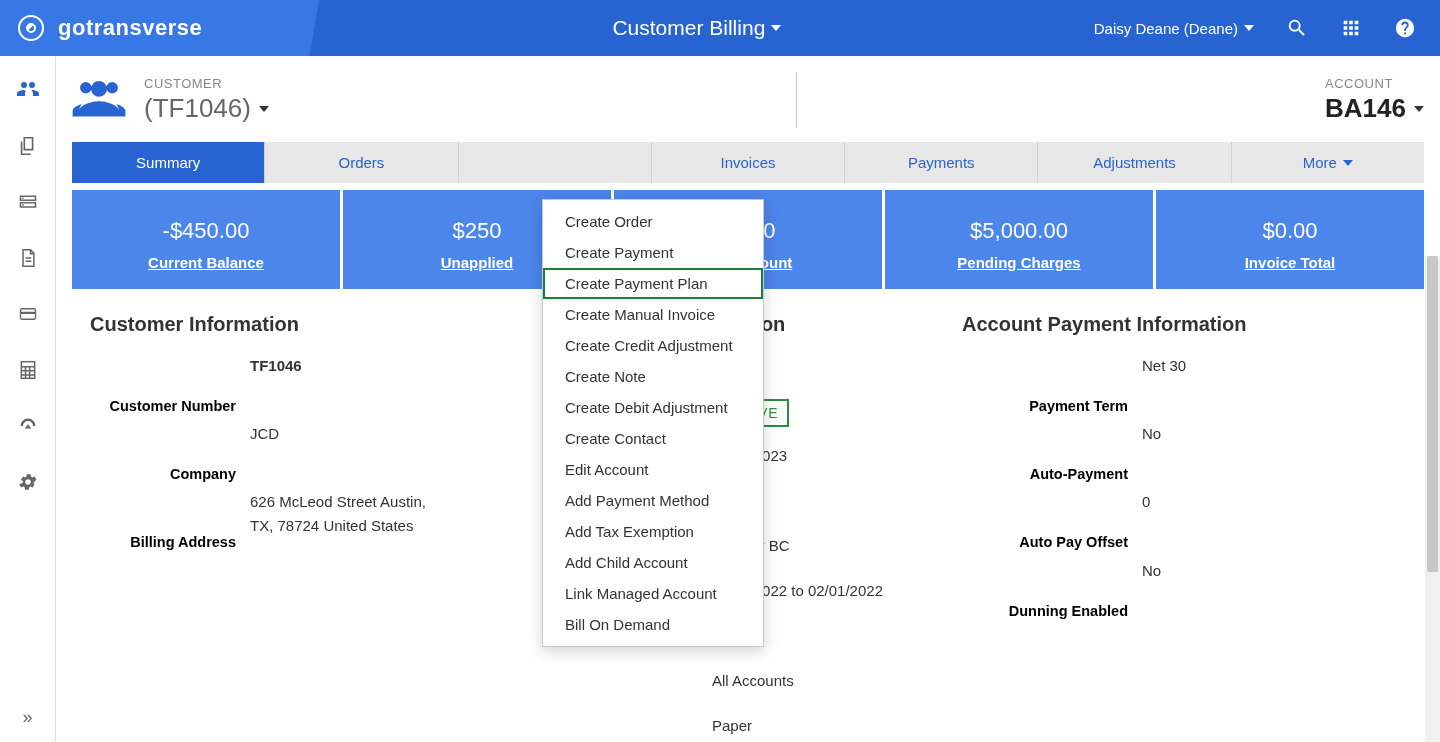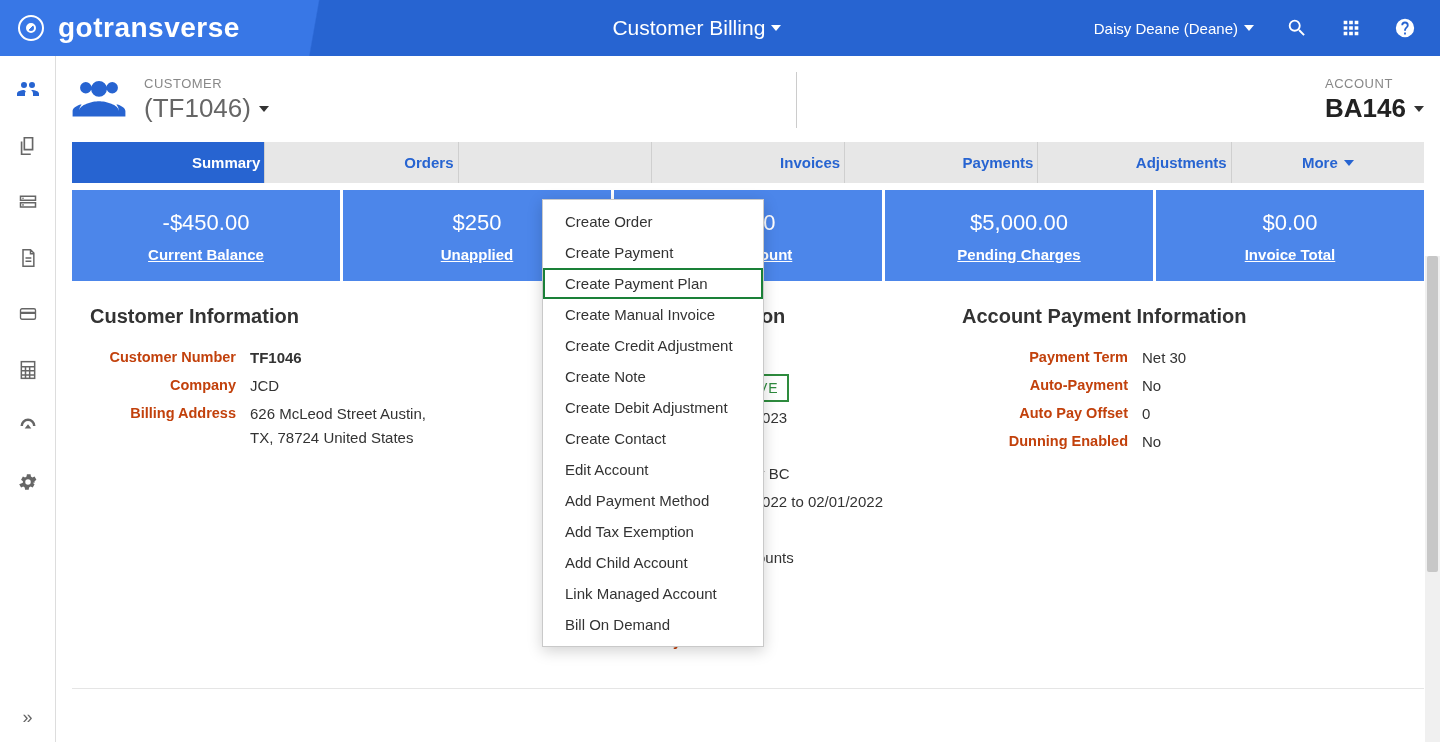--- a/index.html
+++ b/index.html
@@ -27,21 +27,21 @@
       border:2px solid #fff;
       border-radius:50%;
       display:flex; align-items:center; justify-content:center;
       margin-right:14px;
     }
     .topbar .logo-circle .inner{
       width:10px;height:10px;border-radius:50%;
       background:linear-gradient(135deg,#fff 50%, rgba(255,255,255,0) 50%);
       border:2px solid #fff;
     }
-    .topbar .logo-text{ font-size:28px; font-weight:bold; letter-spacing:0.5px;text-align:center;}
+    .topbar .logo-text{ font-size:22px; font-weight:bold; letter-spacing:0.5px;text-align:center;}
     .topbar .poly{
       position:absolute; top:0; left:0; bottom:0;
       width:480px;
       background: linear-gradient(100deg, #3877e6 0%, #3877e6 65%, transparent 65.3%);
       z-index:1;
     }
     .topbar .center {
       flex:1;
       display:flex;
       justify-content:center;
@@ -110,25 +110,25 @@
     .name-row .code{ color:#666; }
     .divider-v{ width:1px; background:#ccc; height:56px; margin:0 18px;}
     .account-block .name-row{ font-weight:bold; }
 
     .tabs{
       display:flex;
       margin-top:6px;
     }
     .tab{
       flex:1;
-      text-align:right;
+      text-align:center;
       padding:12px 4px;
       background:#e7e7e7;
       color:#2764d1;
-      font-weight:bold;
+      font-weight:normal;
       border-right:1px solid #cfcfcf;
       cursor:pointer;
       font-size:15px;
     }
     .tab:last-child{ border-right:none;}
     .tab.active{ background:#2764d1; color:#fff;}
     .tab.more{ display:flex; justify-content:center; align-items:center; gap:6px;}
     .tab.more .caret{ border-top-color:#2764d1;}
 
     .metrics{
@@ -137,21 +137,21 @@
     }
     .metric{
       flex:1;
       background:#4c86ea;
       color:#fff;
       text-align:center;
       padding:20px 4px 18px 4px;
       border-right:3px solid #fff;
     }
     .metric:last-child{ border-right:none;}
-    .metric .val{ font-size:22px; font-weight:normal;}
+    .metric .val{ font-size:22px; font-weight:normal;margin-top:8px;}
     .metric .lbl2{ font-size:15px; font-weight:bold; margin-top:10px;text-decoration:underline; }
 
     .scroll-track{
       width:15px;
       background:#f0f0f0;
       position:absolute;
       right:0;
       top:200px;
       bottom:0;
     }
@@ -167,21 +167,21 @@
       display:flex;
       padding-top:24px;
       gap:0;
     }
     .info-col{ min-width:0; }
     .col1{ width:440px; padding-left:18px;}
     .col2{ width:450px; }
     .col3{ flex:1; }
     .sec-title{ font-size:20px; font-weight:bold; margin-bottom:18px; }
     .kv{ display:flex; margin-bottom:4px; line-height:1.6;}
-    .kv .k{ color:#c2410c; font-weight:bold; text-align:right; width:160px; padding-right:14px; font-size:14.5px;}
+    .kv .k{ color:#000000; font-weight:bold; text-align:right; width:160px; padding-right:14px; font-size:14.5px;margin-top:41px;}
     .col2 .kv .k{ width:200px; }
     .col3 .kv .k{ width:180px; }
     .kv .v{ font-size:15px;}
 
     .badge{
       display:inline-block;
       border:2px solid #2e8b3e;
       color:#2e8b3e;
       padding:1px 8px;
       font-size:14px;

